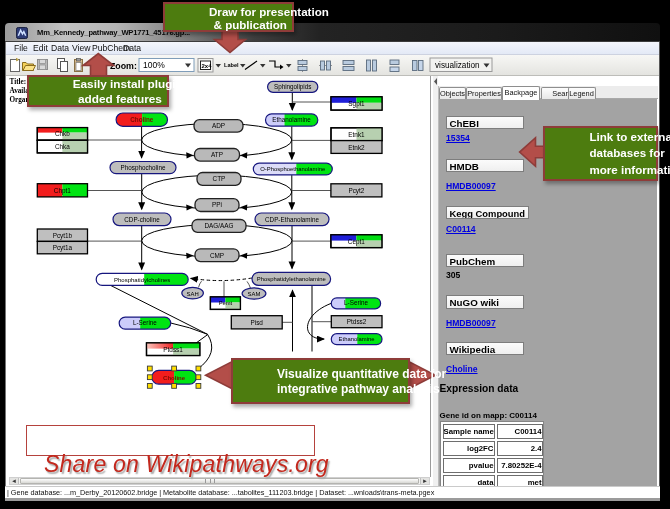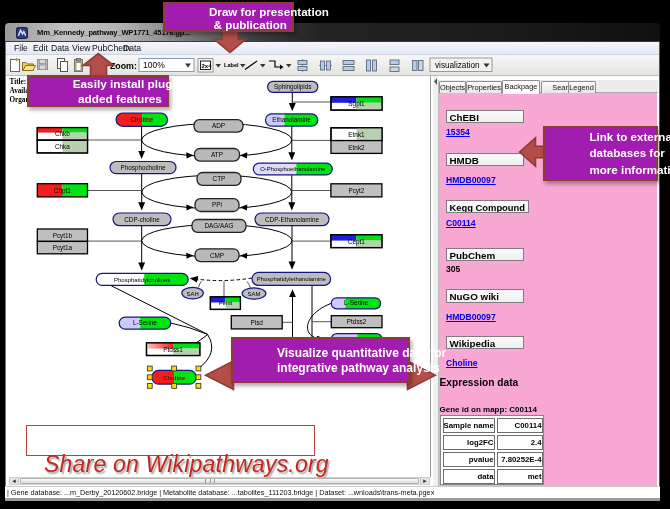--- a/index.html
+++ b/index.html
@@ -15,30 +15,30 @@
   border-bottom:1px solid #3c3c3c;padding-left:10px; }
 #titlebar .ttl { position:absolute; left:32px; top:4.5px; font-size:7.6px; color:#0a0a0a; font-weight:bold; letter-spacing:-0.2px; }
 #menubar { position:absolute; left:1px; top:19px; width:653px; height:12.5px;
   background:linear-gradient(#f4f6fc,#e3e9f6); font-size:10.5px; color:#111; border-bottom:1px solid #cdd2e0;}
 #menubar span { position:absolute; top:1px; font-size:8.6px;text-align:right; }
 #toolbar { position:absolute; left:1px; top:31.5px; width:653px; height:21px;
   background:linear-gradient(#f7f7f5,#e4e4e0); border-bottom:1px solid #bdbdb9; }
 #content { position:absolute; left:1px; top:52.5px; width:653px; height:410.5px; background:#fff; }
 #canvas { position:absolute; left:3px; top:0; width:422px; height:401px; background:#fff; border-right:1.5px solid #9a9a9a; overflow:hidden;}
 #splitter { position:absolute; left:426.5px; top:0; width:5.5px; height:410.5px; background:#f0f0f0; }
-#rpanel { position:absolute; left:432px; top:4px; width:219px; height:410.5px; background:#f9a8d4; border-left:1px solid #bcbcbc; }
+#rpanel { position:absolute; left:432px; top:10px; width:219px; height:410.5px; background:#a3a3a3; border-left:1px solid #bcbcbc; }
 #hscroll { position:absolute; left:4px; top:453.5px; width:421px; height:8.5px; background:#f2f2f0; border:1px solid #cfcfcf; }
 #statusbar { position:absolute; left:0; top:463px; width:655px; height:11.5px; background:#fff; border-top:1px solid #cacaca;
   font-size:7.3px; color:#111; line-height:11.5px; letter-spacing:-0.05px; }
 #winbottom { position:absolute; left:0; top:474.5px; width:655px; height:3.5px; background:#9b9b9b; }
 .winborder-l { position:absolute; left:0; top:19px; width:4px; height:459px; background:linear-gradient(to right,#6d6d6d,#a8a8a8); }
 .winborder-r { position:absolute; left:651px; top:19px; width:4px; height:459px; background:linear-gradient(to left,#4a4a4a,#a8a8a8); }
 
 
-.co { position:absolute; background:#a21caf; border:2px solid #8e3c39; color:#fff;
+.co { position:absolute; background:#4d7c0f; border:2px solid #8e3c39; color:#fff;
   font-weight:bold; text-align:center; box-shadow:2px 3px 4px rgba(0,0,0,0.33); white-space:nowrap;padding-left:44px; }
 
 
 .tab { position:absolute; top:1.5px; height:12px; background:linear-gradient(#fdfdfd,#e7e7e7);
   border:1px solid #8e8e8e; border-bottom:none; border-radius:2px 2px 0 0;
   font-size:7.4px; color:#111; text-align:center; line-height:12px; white-space:nowrap; overflow:hidden; }
 .hdrbox { position:absolute; left:6.5px; width:78px; height:13.5px; border:1px solid #7d7d7d;
   background:linear-gradient(#fbfbfb,#efefef); font-size:9.8px; font-weight:bold; color:#000;
   line-height:13px; padding-left:3px; white-space:nowrap; overflow:hidden; }
 .blink { position:absolute; left:7px; font-size:8.6px; font-weight:bold; color:#0000e0; text-decoration:underline; }
@@ -477,17 +477,17 @@
       <path d="M90.5,78 L90.5,65.5 L83,65.5 L98.3,53.5 L113.7,65.5 L106.5,65.5 L106.5,78 Z"></path>
       <path d="M546,146.3 L535.5,146.3 L535.5,137.7 L519.6,152.1 L535.5,166.3 L535.5,157.7 L546,157.7 Z"></path>
       <path d="M233.5,360.9 L205.6,375.2 L233.5,389.5 Z"></path>
       <path d="M407.5,360.9 L435.3,375.2 L407.5,389.5 Z"></path>
     </g>
   </svg>
 
   <div class="co" style="left:163px;top:2px;width:130.5px;height:30px;font-size:11.6px;line-height:13.5px;padding-top:1px;padding-top:0.5px">Draw for presentation<br>&amp; publication</div>
   <div class="co" style="left:26.7px;top:74.9px;width:142.6px;height:32.6px;font-size:11.8px;line-height:14.5px;padding-top:1.5px;padding-top:0.5px">Easily install plugins for<br>added features</div>
   <div class="co" style="left:543.4px;top:125.7px;width:115px;height:55px;font-size:11.6px;line-height:16.3px;padding-top:1.5px">Link to external<br>databases for<br>more information</div>
-  <div class="co" style="left:231px;top:337px;width:179px;height:45.7px;font-size:12px;line-height:15px;padding-top:6.5px">Visualize quantitative data for<br>integrative pathway analysis</div>
+  <div class="co" style="left:231px;top:358px;width:179px;height:45.7px;font-size:12px;line-height:15px;padding-top:6.5px">Visualize quantitative data for<br>integrative pathway analysis</div>
 
   <div class="abs" style="left:25.7px;top:424.8px;width:289px;height:31.5px;background:#fff;border:1.5px solid #b5423d"></div>
   <div class="abs" style="left:44px;top:451px;width:260px;font-size:23px;font-weight:normal;font-style:italic;color:#c3281d;text-shadow:1.6px 1.6px 1.5px #a8a8a8;white-space:nowrap;letter-spacing:0.2px">Share on Wikipathways.org</div>
 </div>
 
 </body></html>

